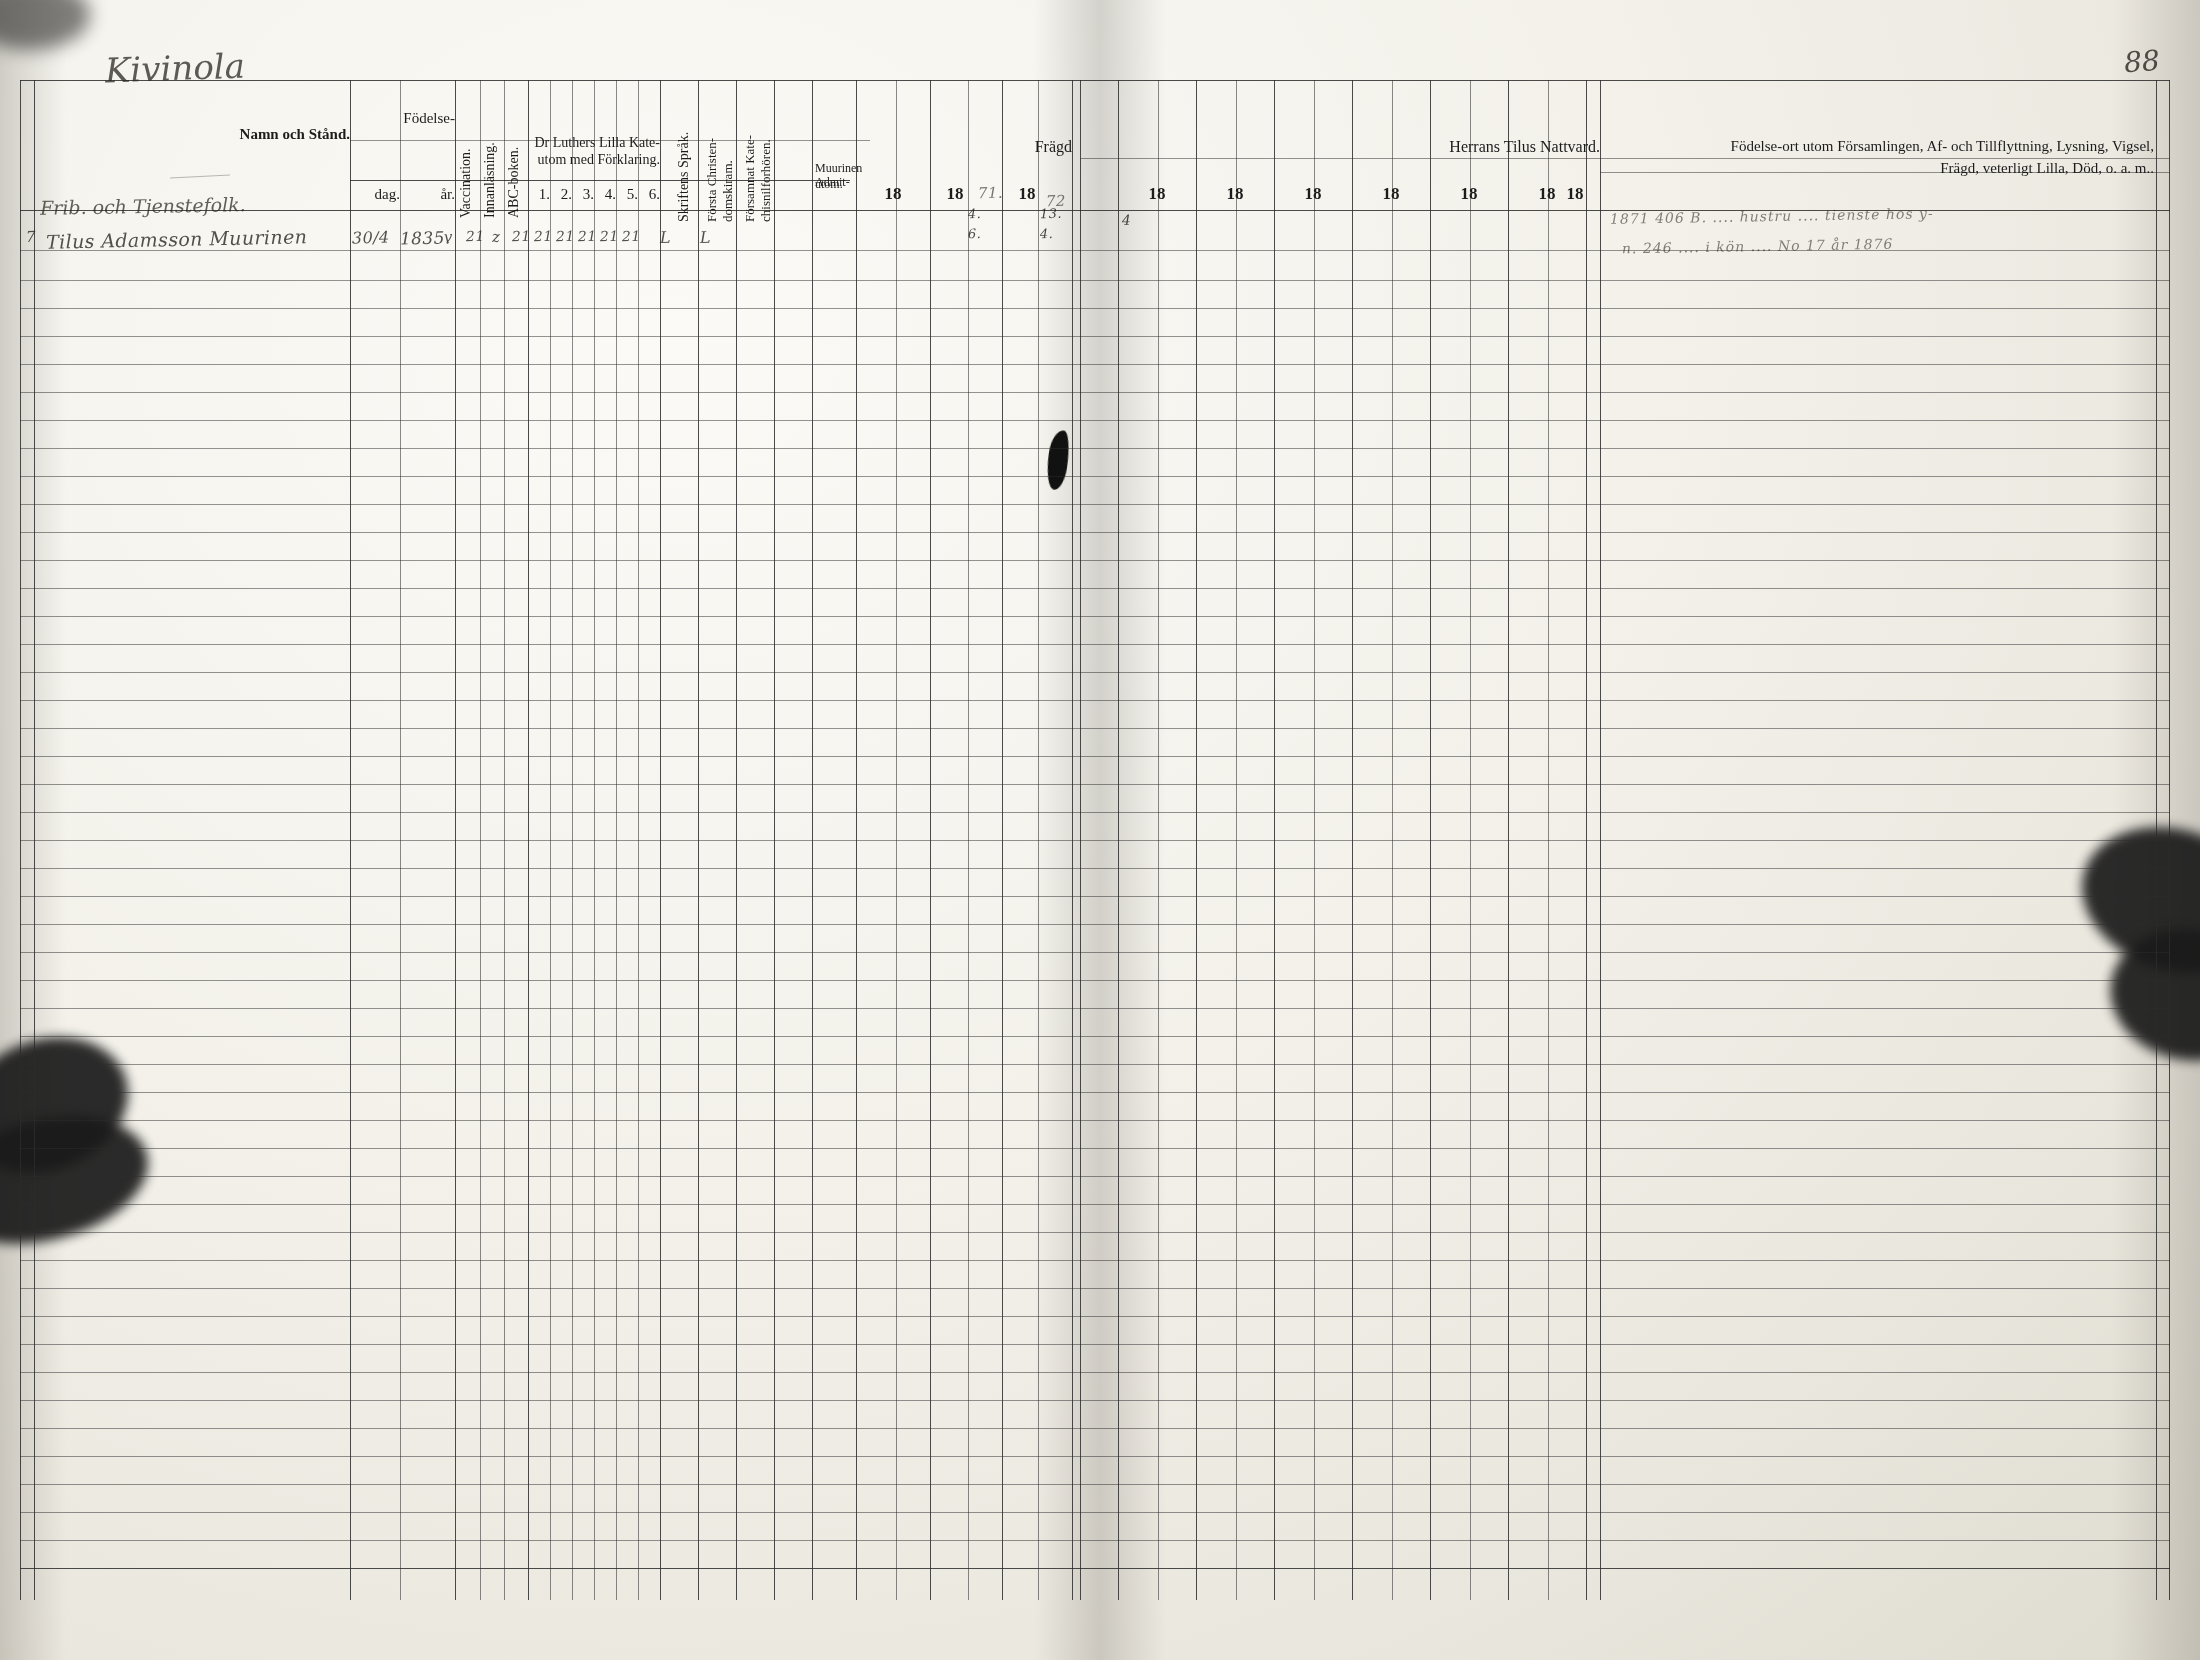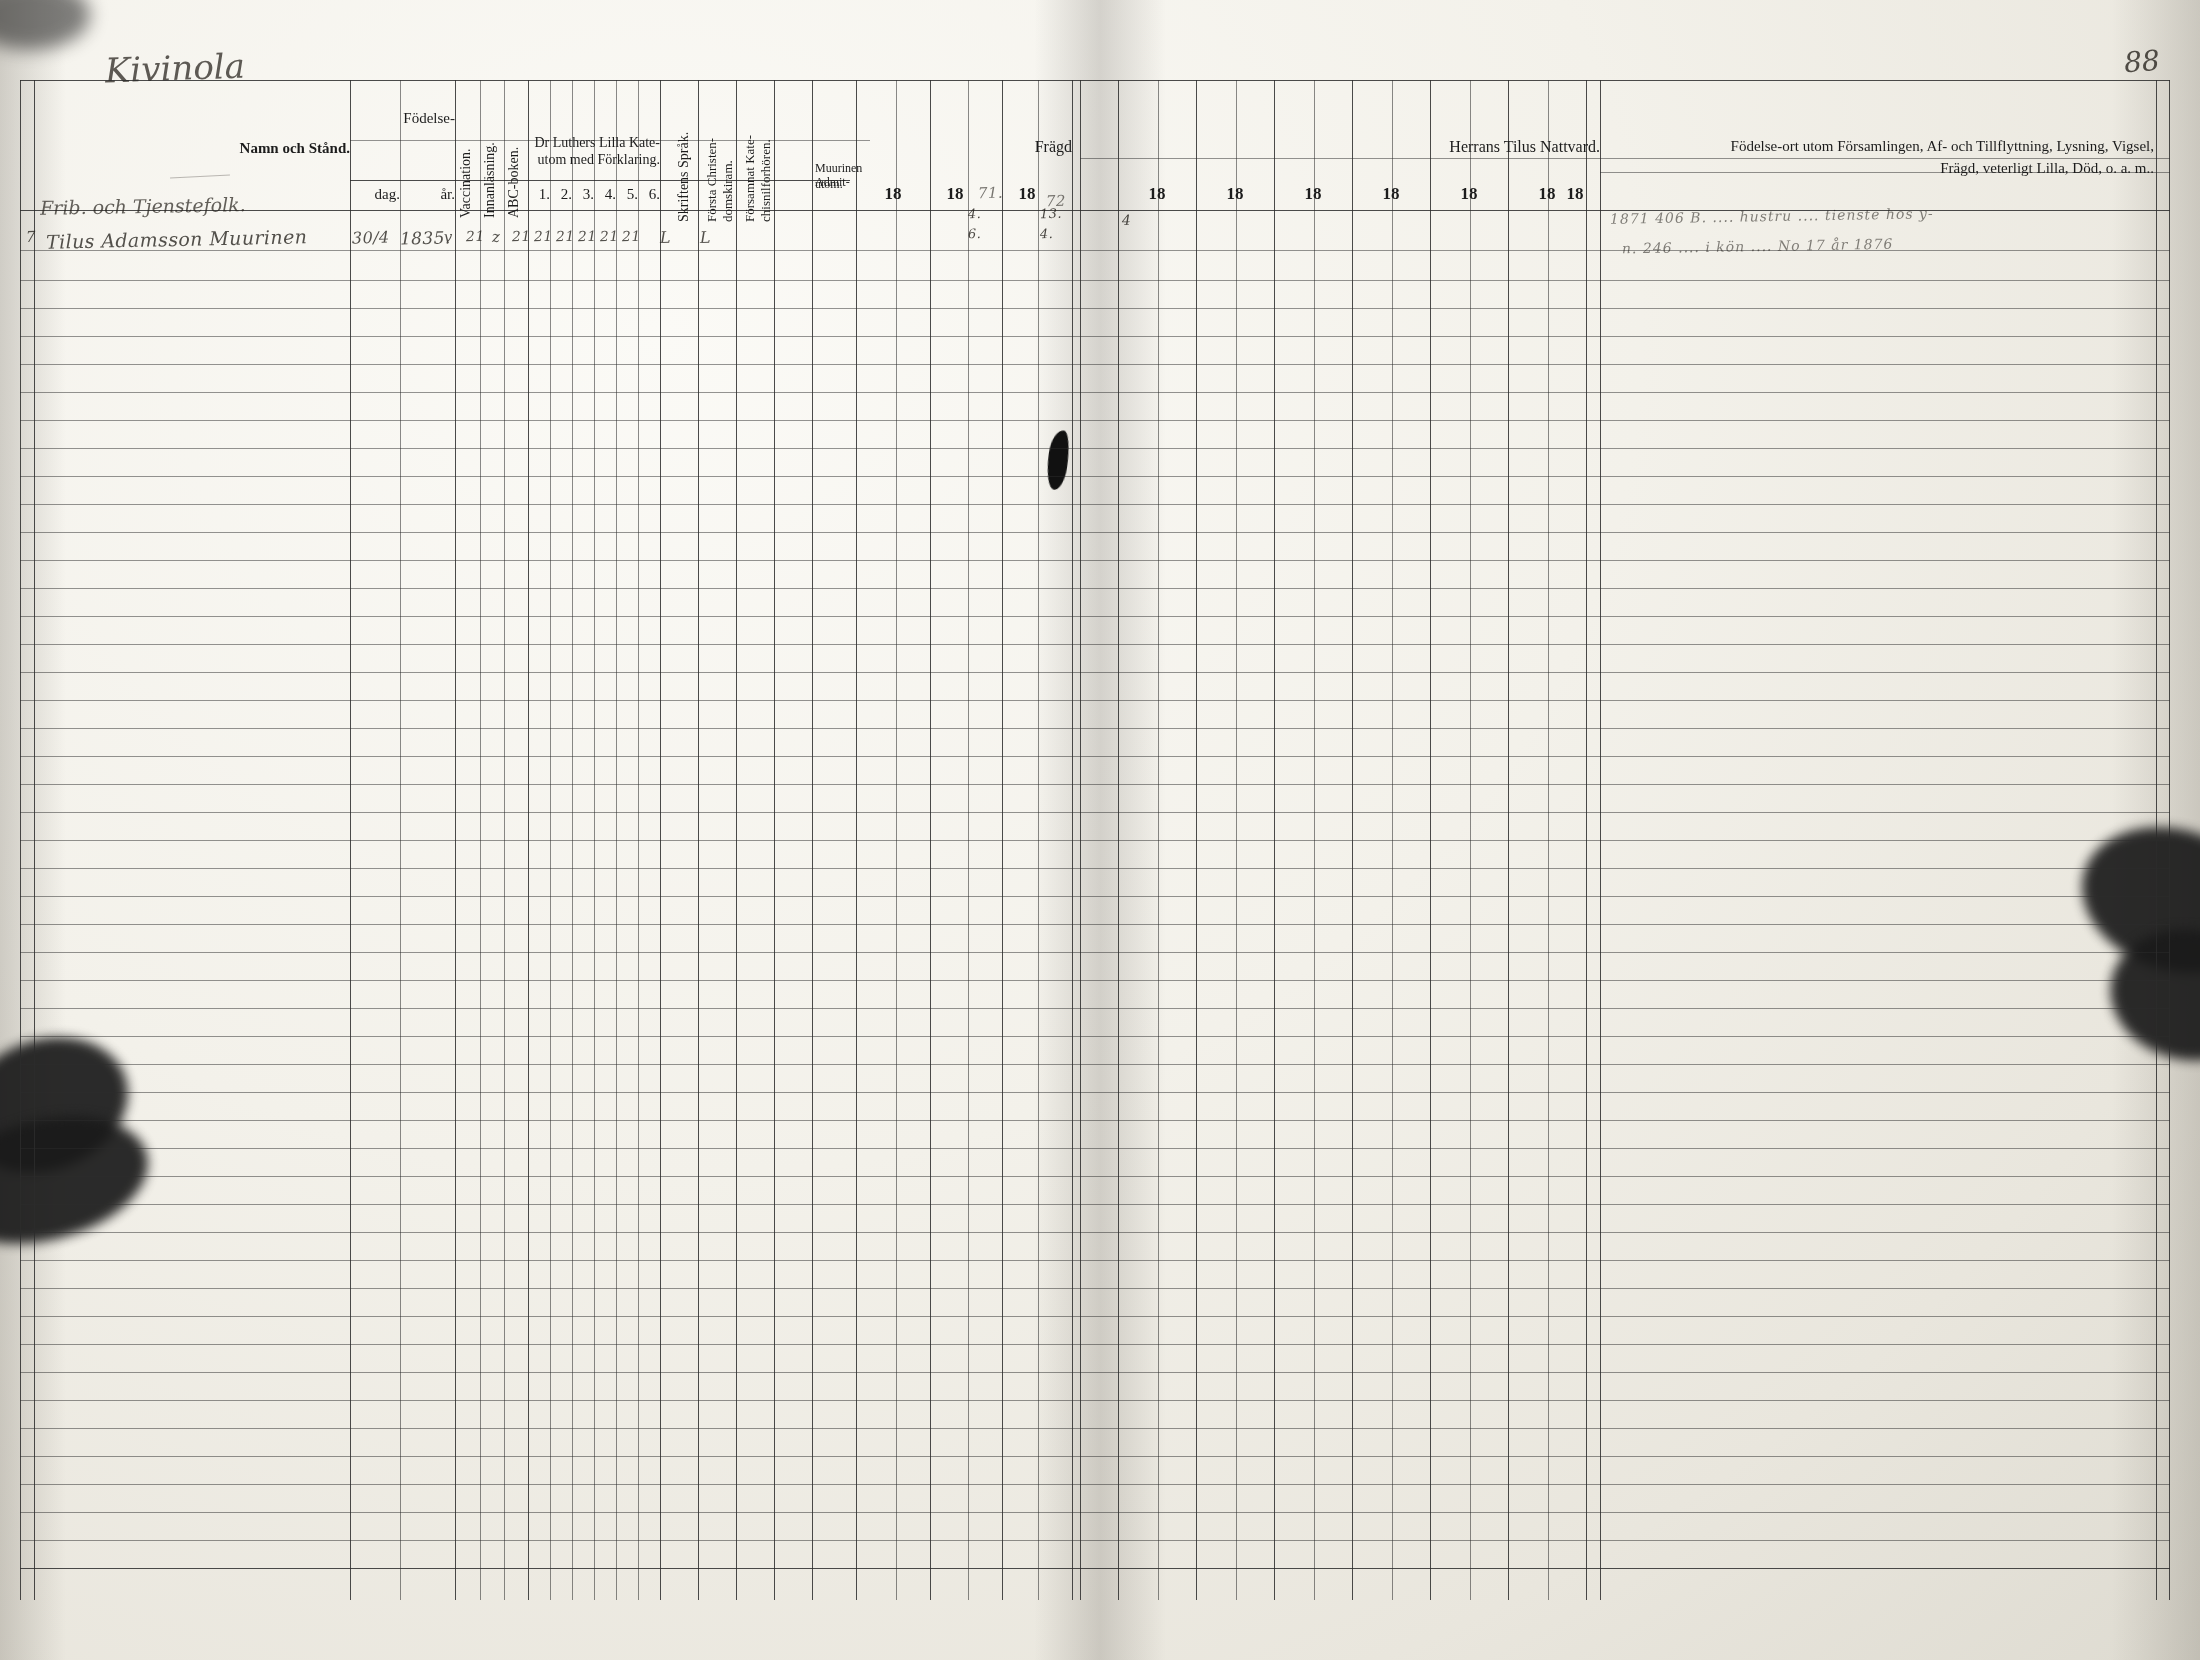--- a/index.html
+++ b/index.html
@@ -173,21 +173,21 @@
     <div class="vline thin" style="left:1372px"></div>
     <div class="vline" style="left:1410px"></div>
     <div class="vline thin" style="left:1450px"></div>
     <div class="vline" style="left:1488px"></div>
     <div class="vline thin" style="left:1528px"></div>
     <div class="vline" style="left:1566px"></div>
     <div class="vline" style="left:1580px"></div>
     <div class="vline" style="left:2136px"></div>
     <div class="vline" style="left:2149px"></div>
 
-    <div class="hdr b" style="left:20px;top:60px;width:310px;font-family:Liberation Serif, serif;">Namn och Stånd.</div>
+    <div class="hdr b" style="left:20px;top:46px;width:310px;font-family:Liberation Serif, serif;">Namn och Stånd.</div>
     <div class="squig" style="left:150px;top:96px;width:60px;transform:rotate(-3deg)"></div>
 
     <div class="hdr" style="left:330px;top:30px;width:105px;">Födelse-</div>
     <div class="hdr" style="left:330px;top:106px;width:50px;">dag.</div>
     <div class="hdr" style="left:380px;top:106px;width:55px;">år.</div>
 
     <div class="vtxt" style="left:454px;top:122px;">Vaccination.</div>
     <div class="vtxt" style="left:478px;top:122px;">Innanläsning.</div>
     <div class="vtxt" style="left:502px;top:122px;">ABC-boken.</div>
 

